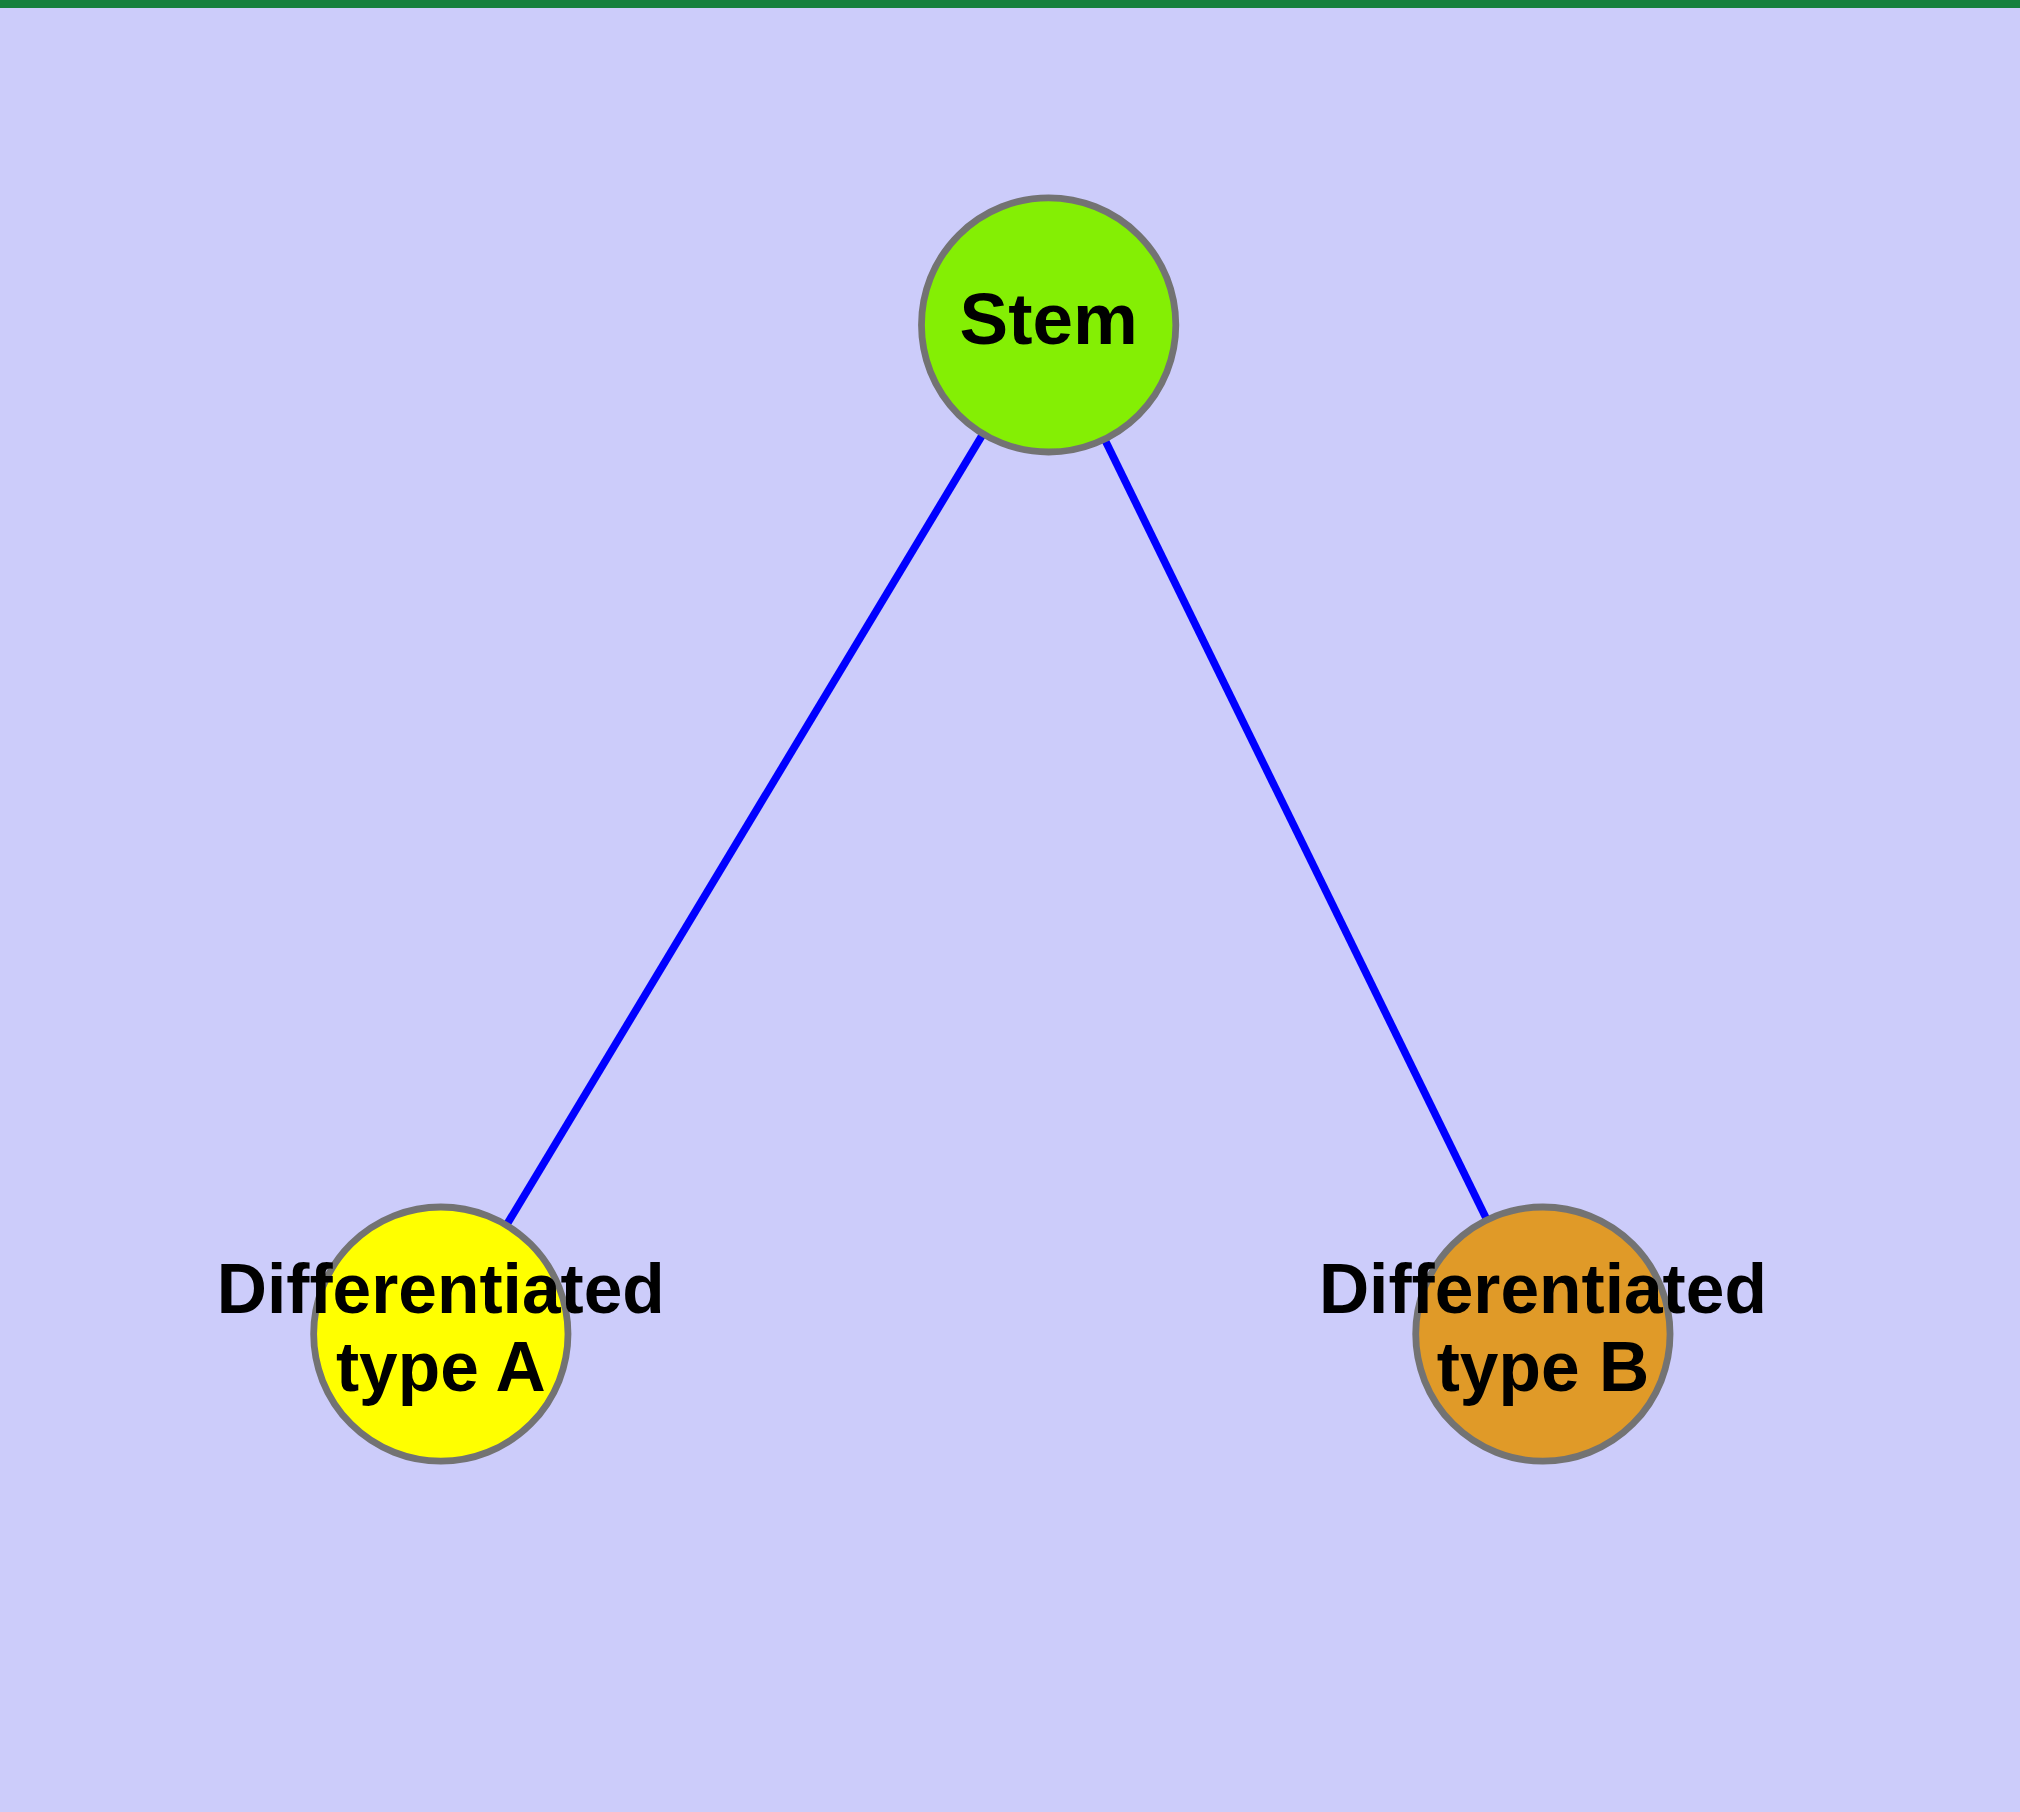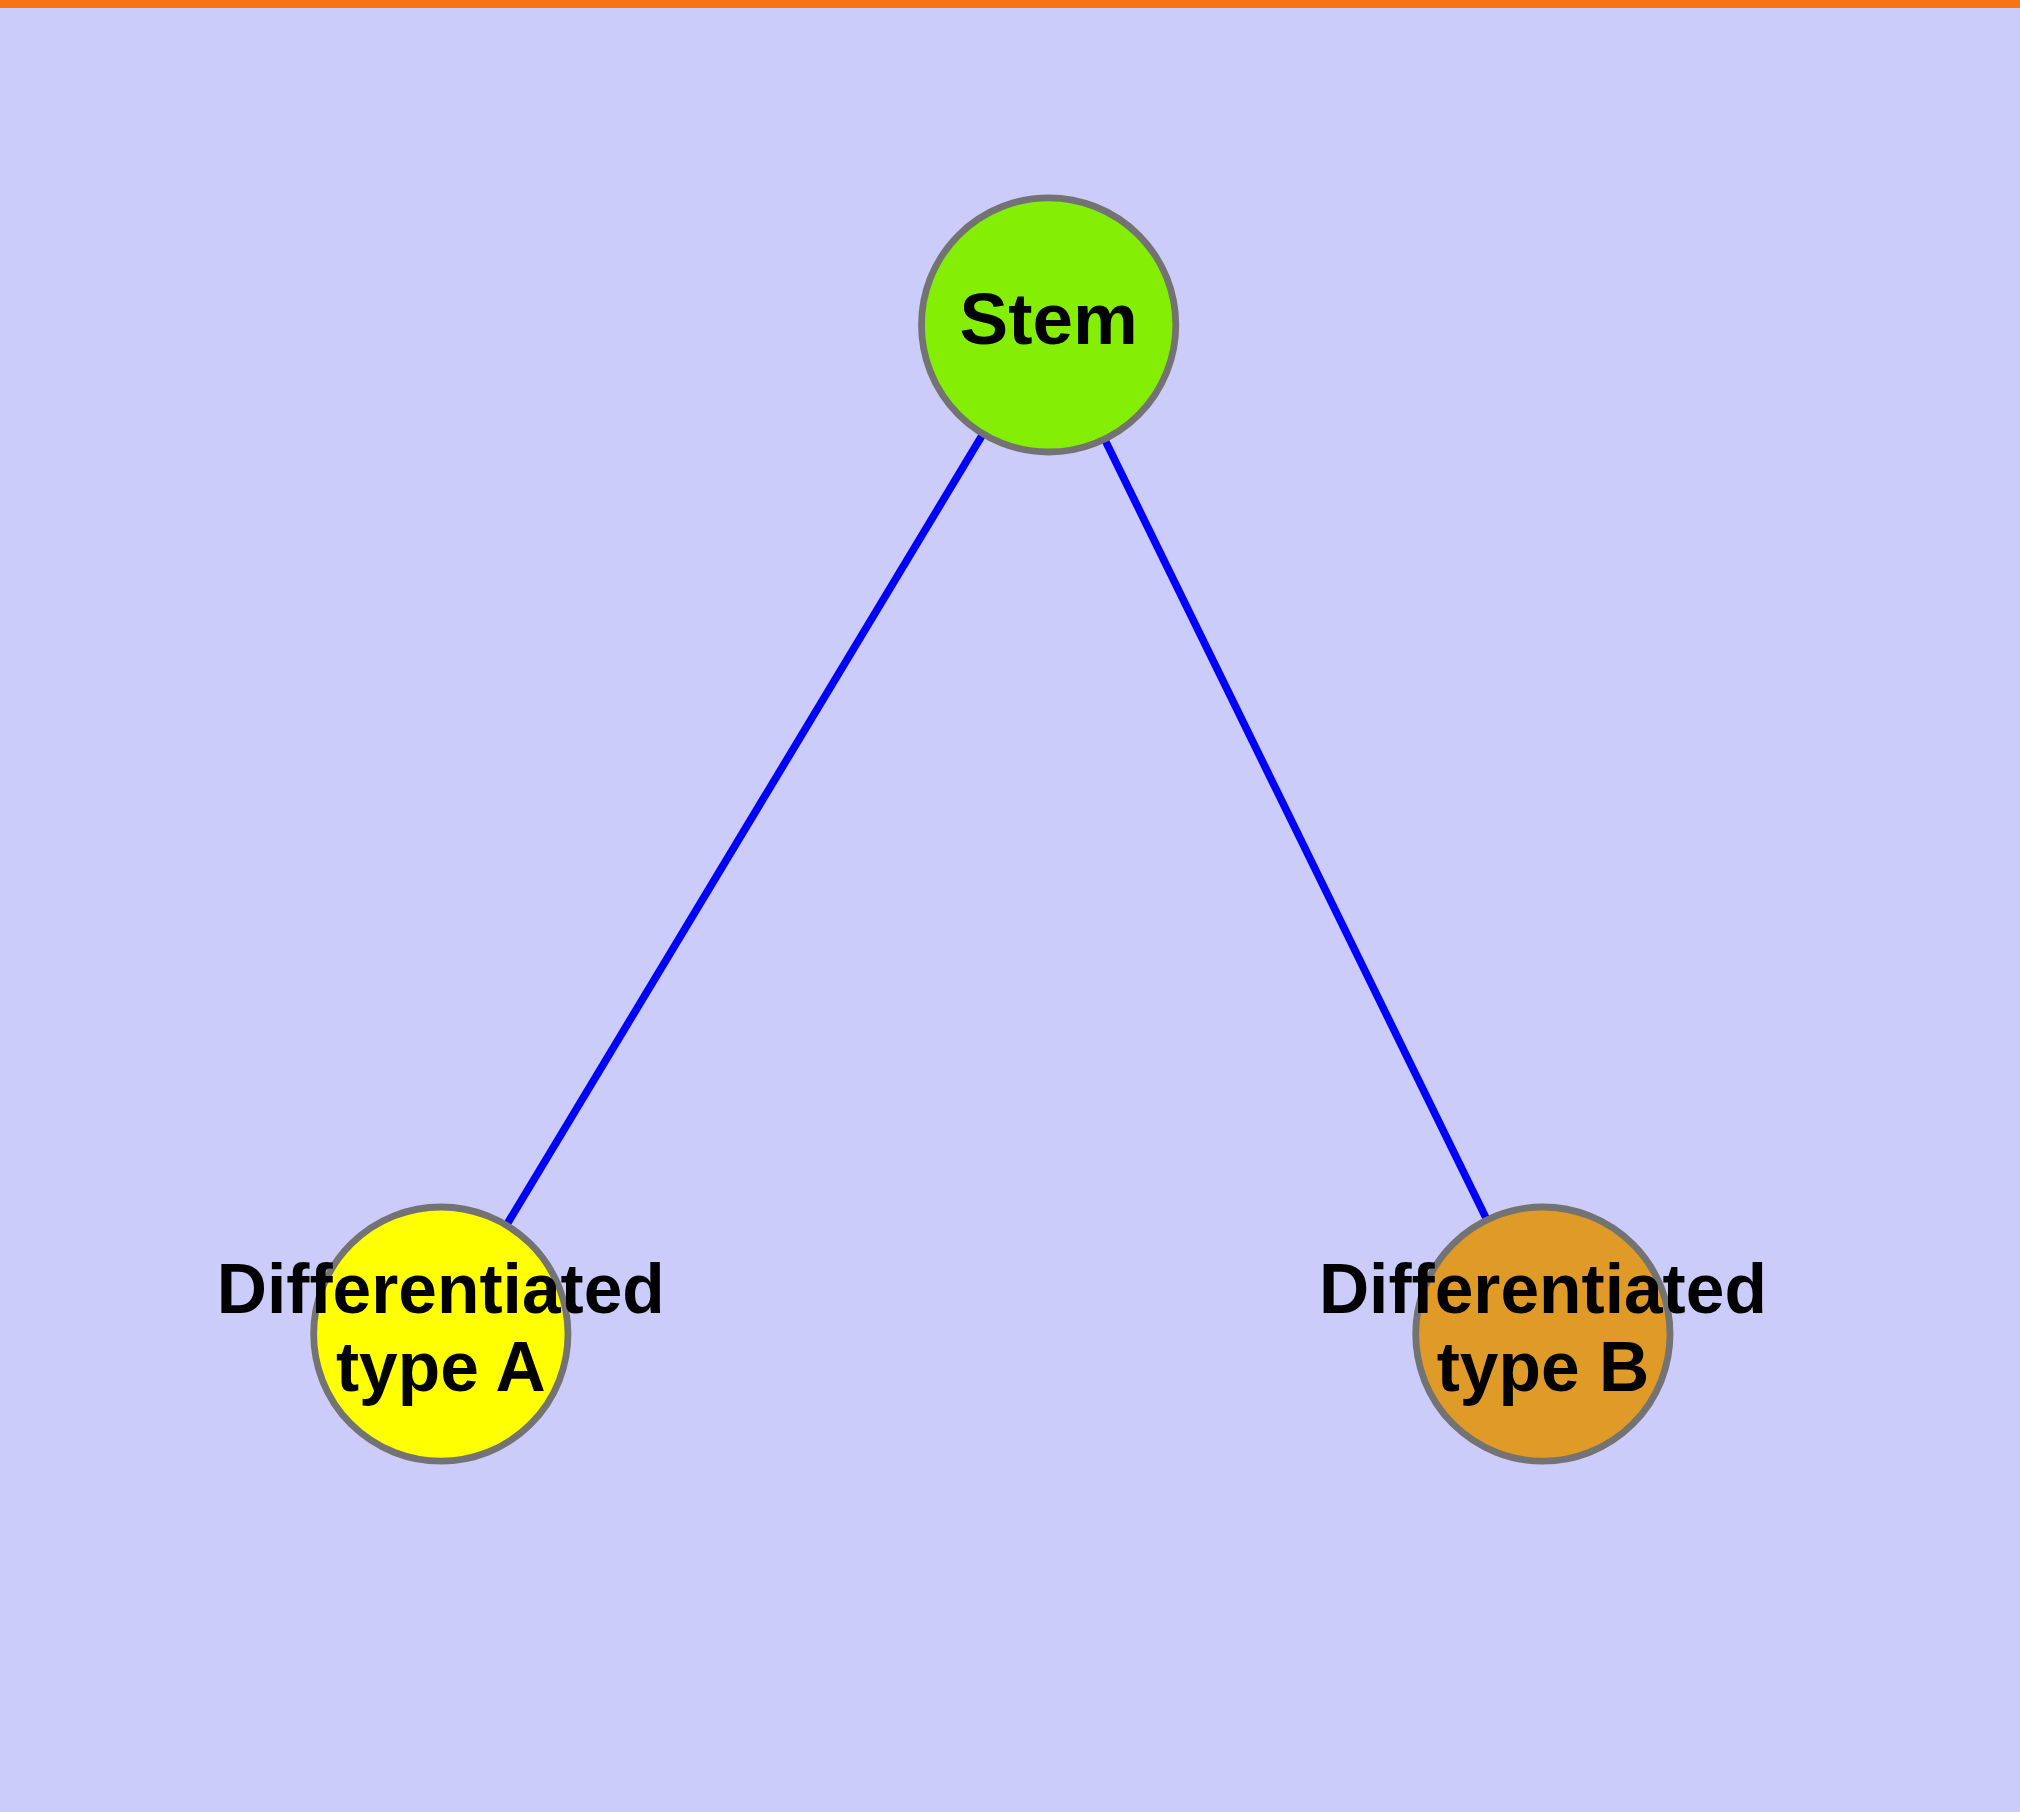--- a/index.html
+++ b/index.html
@@ -33,21 +33,21 @@
     font-weight: bold;
     fill: #000000;
     text-anchor: middle;
     dominant-baseline: middle;
     paint-order: normal;
   }
 </style>
 </head>
 <body>
 
-<div id="canvas" style="background: #f97316;">
+<div id="canvas" style="background: #15803d;">
   <div id="plot-area">
     <svg id="graph-svg" viewBox="0 0 2384 2129" preserveAspectRatio="none" xmlns="http://www.w3.org/2000/svg">
       <rect id="bg-rect" x="0" y="0" width="2384" height="2129" fill="#ccccfa"></rect>
       <g id="edges-layer">
           <line x1="1158.6037793031442" y1="504.2230109483338" x2="598.3962206968558" y2="1434.776989051666" stroke="#0000ff" stroke-width="9" stroke-linecap="butt"></line>
           <line x1="1303.8277762629382" y1="510.52123761433853" x2="1753.1722237370618" y2="1428.4787623856614" stroke="#0000ff" stroke-width="9" stroke-linecap="butt"></line>
         </g>
       <g id="nodes-layer">
           <g>
             <circle cx="1237" cy="374" r="150" fill="#84ef04" stroke="#737373" stroke-width="8"></circle>

